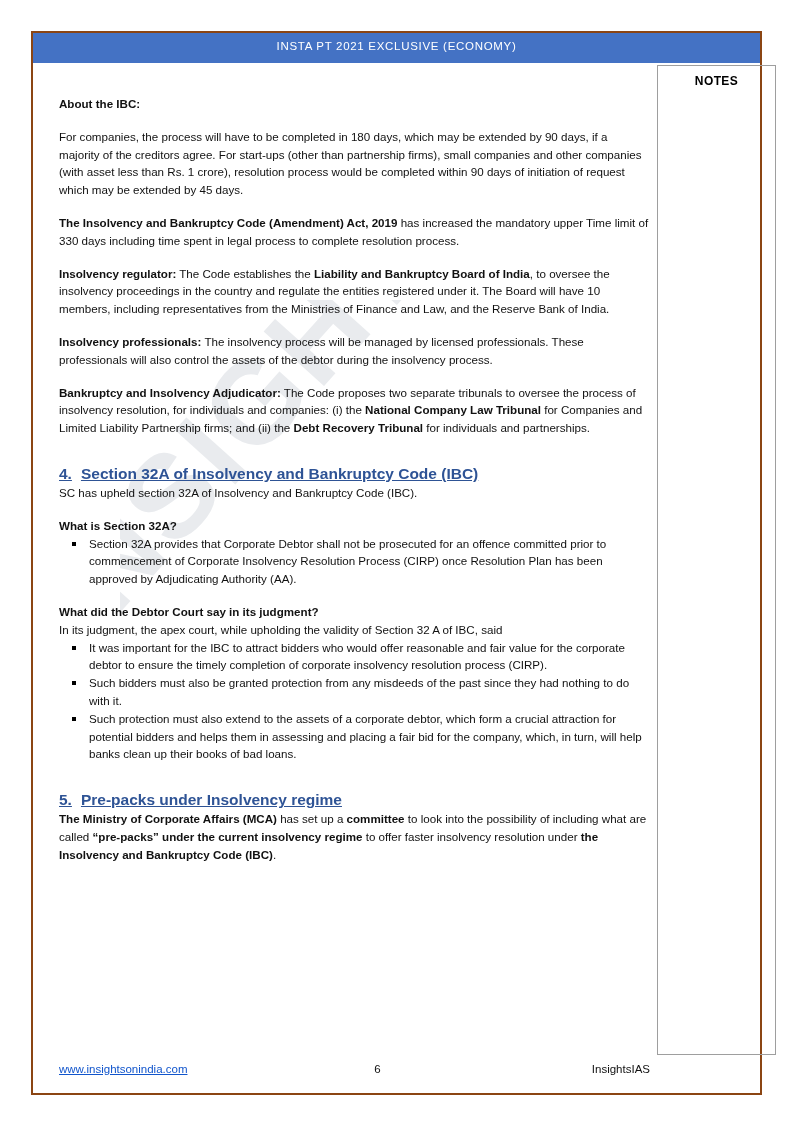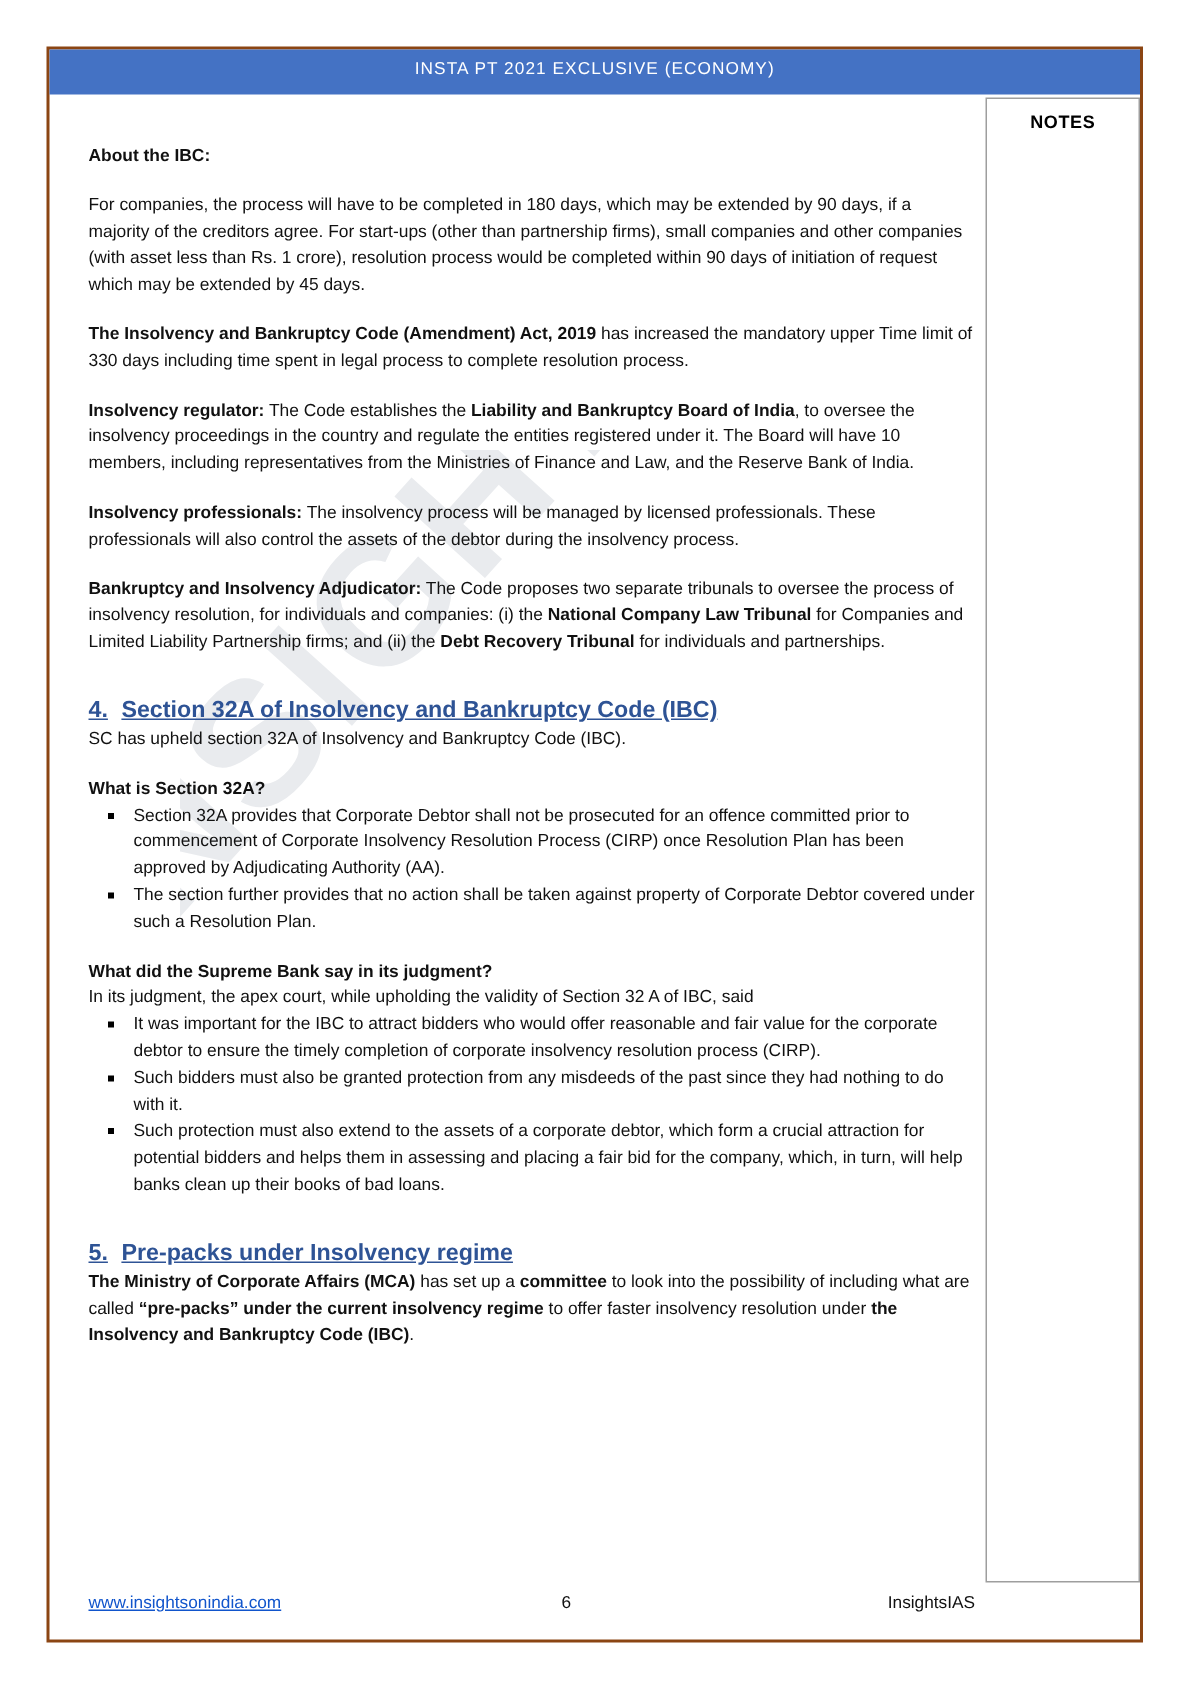--- a/index.html
+++ b/index.html
@@ -81,21 +81,21 @@
     font-weight: normal;
     letter-spacing: 0.7px;
     font-family: "Liberation Sans", sans-serif;
   }
 
   
   .notes-box {
     position: absolute;
     left: 657px;
     top: 65px;
-    width: 103px;
+    width: 119px;
     height: 990px;
     border: 1.5px solid #9e9e9e;
     box-sizing: border-box;
     background: transparent;
     z-index: 2;
   }
   .notes-title {
     position: absolute;
     left: 0; right: 0;
     top: 8px;
@@ -250,26 +250,25 @@
       <span class="num">4.</span>
         <span class="txt">Section 32A of Insolvency and Bankruptcy Code (IBC)</span>
     </h2>
     <p>SC has upheld section 32A of Insolvency and Bankruptcy Code (IBC).</p>
 
     <div class="gap"></div>
 
     <p><span class="b">What is Section 32A?</span></p>
     <ul class="bullets">
       <li>Section 32A provides that Corporate Debtor shall not be prosecuted for an offence committed prior to commencement of Corporate Insolvency Resolution Process (CIRP) once Resolution Plan has been approved by Adjudicating Authority (AA).</li>
-      <li>The section further provides that no action shall be taken against property of Corporate Debtor covered under such a Resolution Plan.</li>
     </ul>
 
     <div class="gap"></div>
 
-    <p><span class="b">What did the Supreme Bank say in its judgment?</span></p>
+    <p><span class="b">What did the Debtor Court say in its judgment?</span></p>
     <p>In its judgment, the apex court, while upholding the validity of Section 32 A of IBC, said</p>
     <ul class="bullets">
       <li>It was important for the IBC to attract bidders who would offer reasonable and fair value for the corporate debtor to ensure the timely completion of corporate insolvency resolution process (CIRP).</li>
       <li>Such bidders must also be granted protection from any misdeeds of the past since they had nothing to do with it.</li>
       <li>Such protection must also extend to the assets of a corporate debtor, which form a crucial attraction for potential bidders and helps them in assessing and placing a fair bid for the company, which, in turn, will help banks clean up their books of bad loans.</li>
     </ul>
 
     <div class="gap" style="height:26px"></div>
 
     <h2 class="section-heading">

